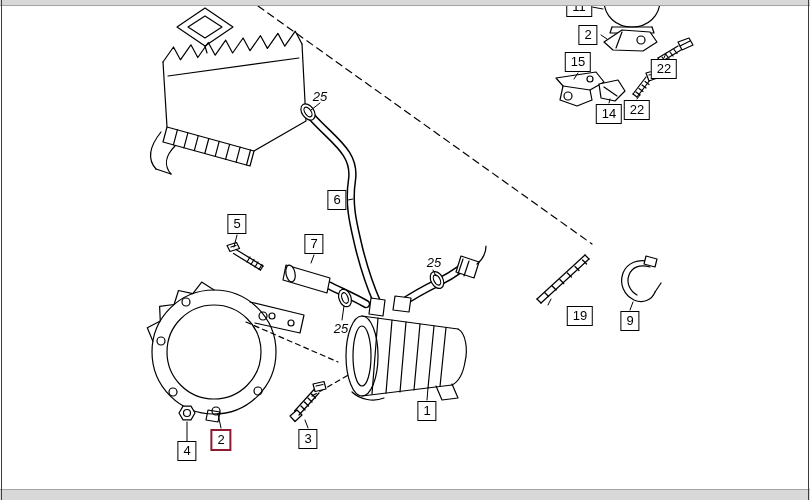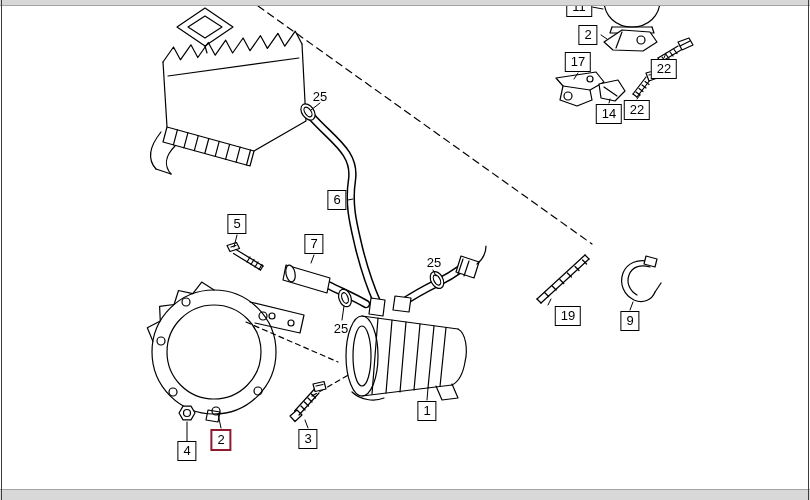--- a/index.html
+++ b/index.html
@@ -11,21 +11,21 @@
   .edge-strip.bottom { bottom:0; height:11px; border-top:1px solid #a3a3a3; }
   .edge-line { position:absolute; top:0; bottom:0; width:1px; background:#3c3c3c; z-index:4; }
   .edge-line.left { left:1px; }
   .edge-line.right { right:1px; }
   svg.art { position:absolute; left:0; top:0; z-index:1; }
   .labels { position:absolute; left:0; top:0; width:810px; height:500px; z-index:2; }
   .part-label { position:absolute; transform:translate(-50%,-50%); font-size:13px; line-height:15px;
                 color:#000; user-select:none; white-space:nowrap; }
   .part-label.boxed { border:1.7px solid #000; background:#fff; padding:1px 5px 2px;
                       min-width:13px; text-align:center; cursor:pointer; }
-  .part-label.plain { background:transparent; }
+  .part-label.plain { background:transparent;font-style:italic; }
   .part-label.highlighted { border-color:var(--highlight,#8d1b2d); border-width:2px; }
   .hose-outer { stroke:#000; stroke-width:8.5; fill:none; }
   .hose-inner { stroke:#fff; stroke-width:5.5; fill:none; }
 </style>
 </head>
 <body>
 
 <div class="frame">
   <div class="edge-strip top"></div>
   <div class="edge-strip bottom"></div>
@@ -249,30 +249,30 @@
         <line x1="609" y1="103" x2="610" y2="99"></line>
         <line x1="637" y1="99" x2="640" y2="95"></line>
       </g>
 
     </g>
   </svg>
 
   <div class="labels">
       <div class="part-label boxed" style="left: 579px; top: 7px;">11</div>
       <div class="part-label boxed" style="left: 588px; top: 35px;">2</div>
-      <div class="part-label boxed" style="left: 578px; top: 62px;">17</div>
+      <div class="part-label boxed" style="left: 578px; top: 62px;">15</div>
       <div class="part-label boxed" style="left: 664px; top: 69px;">22</div>
       <div class="part-label boxed" style="left: 609px; top: 114px; text-align: right;">14</div>
       <div class="part-label boxed" style="left: 637px; top: 110px;">22</div>
       <div class="part-label plain" style="left: 320px; top: 96px;">25</div>
       <div class="part-label boxed" style="left: 337px; top: 200px;">6</div>
       <div class="part-label boxed" style="left: 237px; top: 224px;">5</div>
       <div class="part-label boxed" style="left: 314px; top: 244px;">7</div>
       <div class="part-label plain" style="left: 434px; top: 262px;">25</div>
       <div class="part-label plain" style="left: 341px; top: 328px;">25</div>
-      <div class="part-label boxed" style="left: 568px; top: 316px;">19</div>
+      <div class="part-label boxed" style="left: 580px; top: 316px;">19</div>
       <div class="part-label boxed" style="left: 630px; top: 321px;">9</div>
       <div class="part-label boxed" style="left: 427px; top: 411px;">1</div>
       <div class="part-label boxed highlighted" style="left: 221px; top: 440px;">2</div>
       <div class="part-label boxed" style="left: 308px; top: 439px;">3</div>
       <div class="part-label boxed" style="left: 187px; top: 451px;">4</div>
     </div>
 </div>
 
 </body></html>

